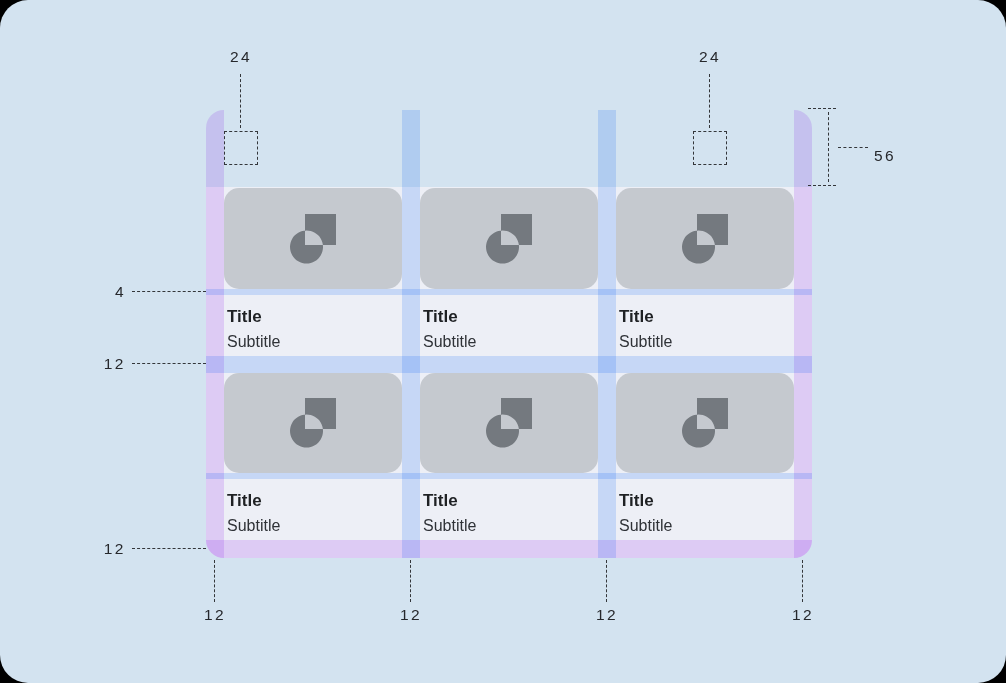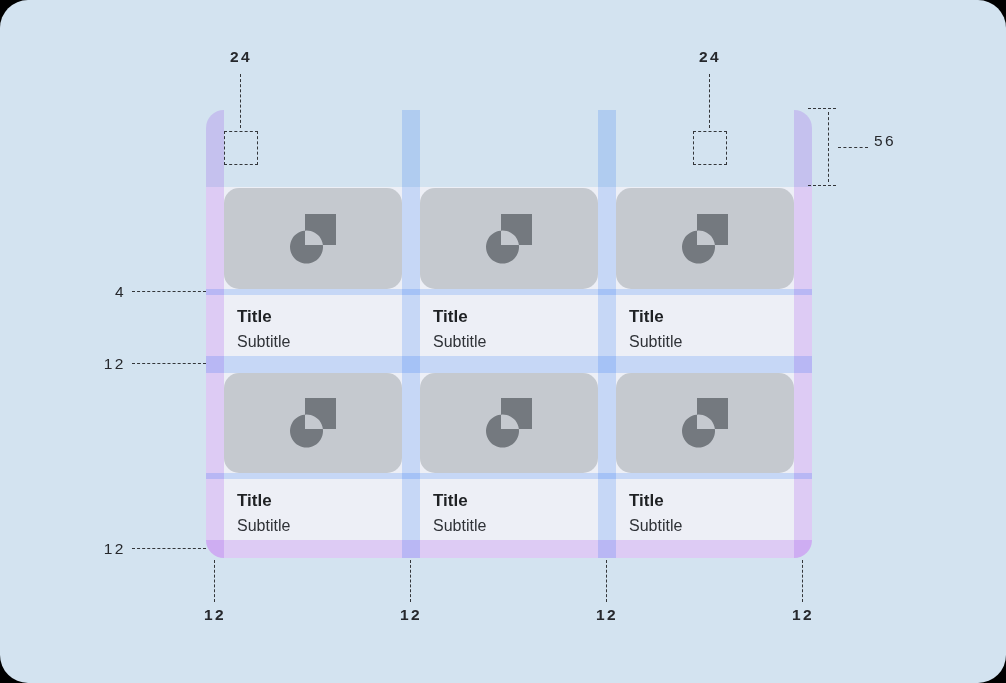--- a/index.html
+++ b/index.html
@@ -16,21 +16,21 @@
   .dash-box{position:absolute;width:34px;height:34px;border:1.7px dashed #33363a;}
   .app-title{position:absolute;left:72px;top:0;height:77px;display:flex;align-items:center;font-size:21px;font-weight:500;color:#57682c;letter-spacing:.2px;}
   .bar-action{position:absolute;top:25px;width:26px;height:26px;color:#55682a;}
   .search-ic{left:491px;}
   .refresh-ic{left:560px;}
 
   
   .card{position:absolute;width:178px;}
   .card-media{width:178px;height:101px;background:#c5c9cf;border-radius:15px;display:flex;align-items:center;justify-content:center;}
   .r2 .card-media{height:100px;}
-  .card-text{padding:7px 0 0 13px;}
+  .card-text{padding:7px 0 0 3px;}
   .card-title{font-size:17px;line-height:29px;font-weight:700;color:#1f2124;}
   .card-sub{font-size:16px;line-height:22px;font-weight:400;color:#2f3237;}
   .c1{left:18px;} .c2{left:214px;} .c3{left:410px;}
   .row1{top:78px;} .row2{top:263px;}
   .gap4{height:6px;}
 
   
   .ov{position:absolute;mix-blend-mode:multiply;pointer-events:none;}
   .ov-blue{background:#d5e6ff;}
   .ov-purple{background:#eed9fd;}
@@ -38,21 +38,21 @@
   .margin-r{left:588px;top:0;width:18px;height:448px;}
   .gutter1{left:196px;top:0;width:18px;height:448px;}
   .gutter2{left:392px;top:0;width:18px;height:448px;}
   .band4a{left:0;top:179px;width:606px;height:6px;}
   .band12{left:0;top:246px;width:606px;height:17px;}
   .band4b{left:0;top:363px;width:606px;height:6px;}
   .band-bottom{left:0;top:430px;width:606px;height:18px;}
 
   
   .ann{position:absolute;font-size:15.5px;font-weight:500;letter-spacing:2.5px;color:#26282c;}
-  .ann-c{transform:translateX(-50%);text-align:right;font-weight:bold;}
+  .ann-c{transform:translateX(-50%);text-align:right;}
   .ann-r{text-align:right;}
   .vdash{position:absolute;width:0;border-left:1.7px dashed #33363a;}
   .hdash{position:absolute;height:0;border-top:1.7px dashed #33363a;}
   svg{display:block;}
 </style>
 </head>
 <body>
 
 <div class="canvas">
 
@@ -149,21 +149,21 @@
   <div class="ann ann-c" style="left:241px;top:48px;">24</div>
   <div class="vdash" style="left:240px;top:74px;height:54px;"></div>
 
   <div class="ann ann-c" style="left:710px;top:48px;">24</div>
   <div class="vdash" style="left:709px;top:74px;height:54px;"></div>
 
   <div class="hdash" style="left:808px;top:108px;width:28px;"></div>
   <div class="hdash" style="left:808px;top:185px;width:28px;"></div>
   <div class="vdash" style="left:828px;top:112px;height:70px;"></div>
   <div class="hdash" style="left:838px;top:147px;width:30px;"></div>
-  <div class="ann" style="left:874px;top:132px;">56</div>
+  <div class="ann" style="left:874px;top:147px;">56</div>
 
   <div class="ann ann-r" style="left:86px;top:283px;width:40px;">4</div>
   <div class="hdash" style="left:132px;top:291px;width:74px;"></div>
 
   <div class="ann ann-r" style="left:86px;top:355px;width:40px;">12</div>
   <div class="hdash" style="left:132px;top:363px;width:74px;"></div>
 
   <div class="ann ann-r" style="left:86px;top:540px;width:40px;">12</div>
   <div class="hdash" style="left:132px;top:548px;width:74px;"></div>
 

